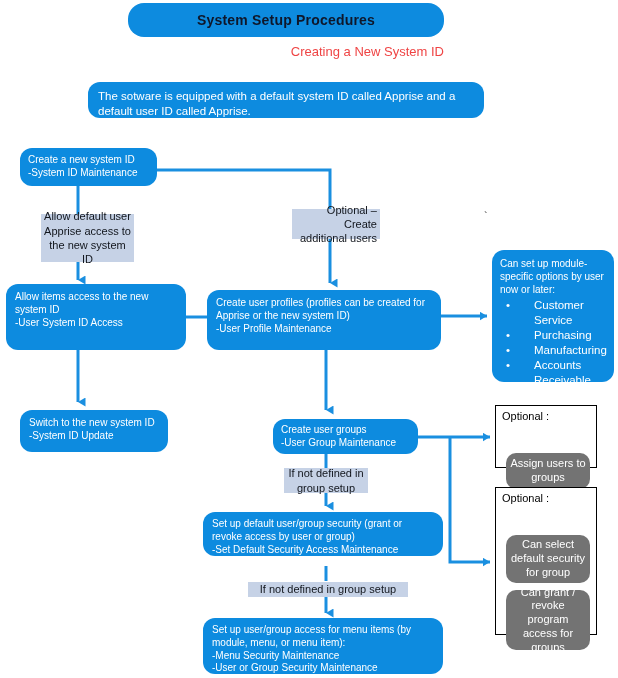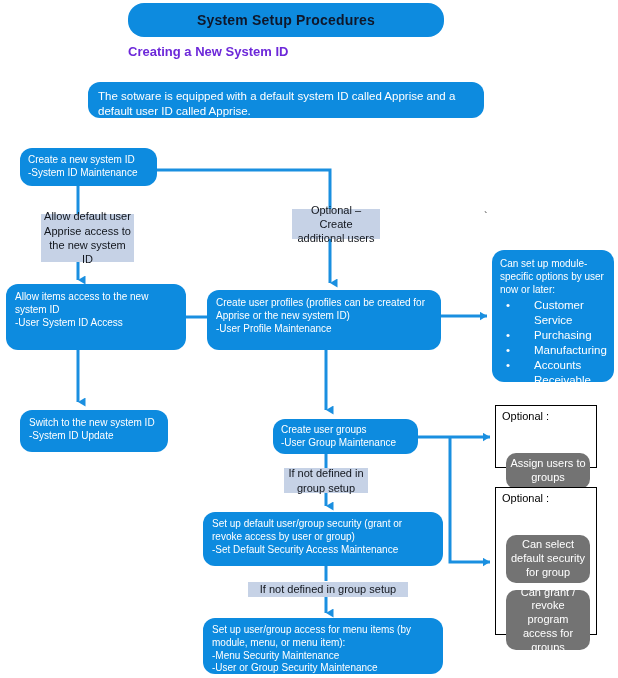--- a/index.html
+++ b/index.html
@@ -31,24 +31,24 @@
     color:#0f172a;
     border-radius:16px;
     display:flex;align-items:center;justify-content:center;
     font-weight:bold;
     font-size:14px;
     letter-spacing:.2px;
     z-index:3;
   }
   .subtitle{
     position:absolute;
-    font-weight:bold;
+    font-weight:normal;
     font-size:13px;
-    color:#6d28d9;
-    text-align:left;
+    color:#ef4444;
+    text-align:right;
     z-index:3;
   }
   .label{
     position:absolute;
     background:#c6d2e6;
     color:#11151c;
     font-size:11px;
     line-height:1.3;
     text-align:center;
     padding:1px 3px;
@@ -153,21 +153,21 @@
 
   <div class="stray" style="left:484px;top:210px;">`</div>
 
   <div class="node" style="left:20px;top:148px;width:137px;height:38px;">
     <div class="ln">Create a new system ID</div>
     <div class="ln">-System ID Maintenance</div>
   </div>
 
   <div class="label" style="left:41px;top:214px;width:93px;height:48px;display:flex;align-items:center;justify-content:center;">Allow default user Apprise access to the new system ID</div>
 
-  <div class="label" style="left:292px;top:209px;width:88px;height:30px;display:flex;align-items:center;justify-content:center;">Optional – Create additional users</div>
+  <div class="label" style="left:292px;top:209px;width:88px;height:30px;display:flex;align-items:center;justify-content:center;text-align:right;">Optional – Create additional users</div>
 
   <div class="node" style="left:6px;top:284px;width:180px;height:66px;padding:7px 9px;">
     <div class="ln">Allow items access to the new system ID</div>
     <div class="ln">-User System ID Access</div>
   </div>
 
   <div class="node" style="left:20px;top:410px;width:148px;height:42px;padding:7px 9px;">
     <div class="ln">Switch to the new system ID</div>
     <div class="ln">-System ID Update</div>
   </div>
@@ -187,21 +187,21 @@
     </ul>
   </div>
 
   <div class="node" style="left:250px;top:419px;width:145px;height:35px;padding:5px 8px;margin-left:23px;">
     <div class="ln">Create user groups</div>
     <div class="ln">-User Group Maintenance</div>
   </div>
 
   <div class="label" style="left:284px;top:468px;width:84px;height:25px;display:flex;align-items:center;justify-content:center;">If not defined in group setup</div>
 
-  <div class="node" style="left:203px;top:512px;width:240px;height:54px;padding:6px 9px;">
+  <div class="node" style="left:203px;top:512px;width:240px;height:44px;padding:6px 9px;">
     <div class="ln">Set up default user/group security (grant or revoke access by user or group)</div>
     <div class="ln">-Set Default Security Access Maintenance</div>
   </div>
 
   <div class="label" style="left:248px;top:582px;width:160px;height:15px;display:flex;align-items:center;justify-content:center;">If not defined in group setup</div>
 
   <div class="node" style="left:203px;top:618px;width:240px;height:56px;padding:6px 9px;">
     <div class="ln">Set up user/group access for menu items (by module, menu, or menu item):</div>
     <div class="ln">-Menu Security Maintenance</div>
     <div class="ln">-User or Group Security Maintenance</div>

